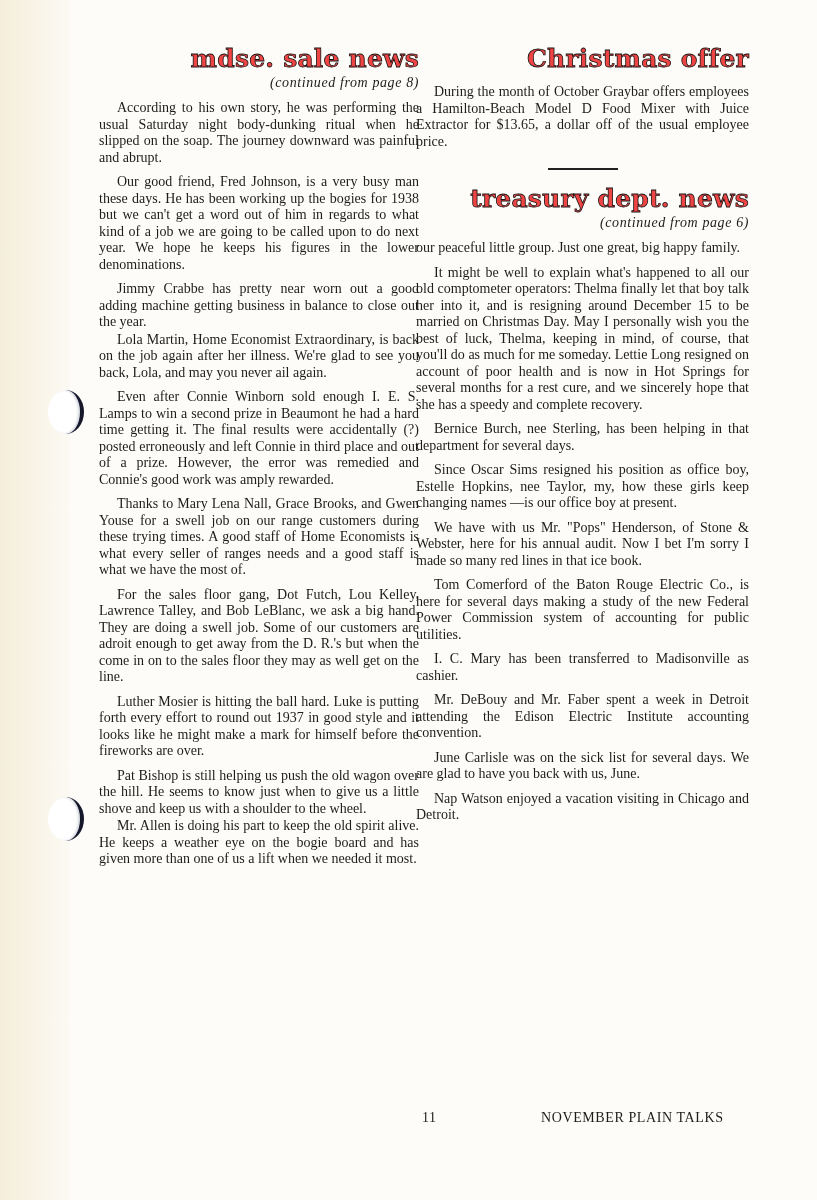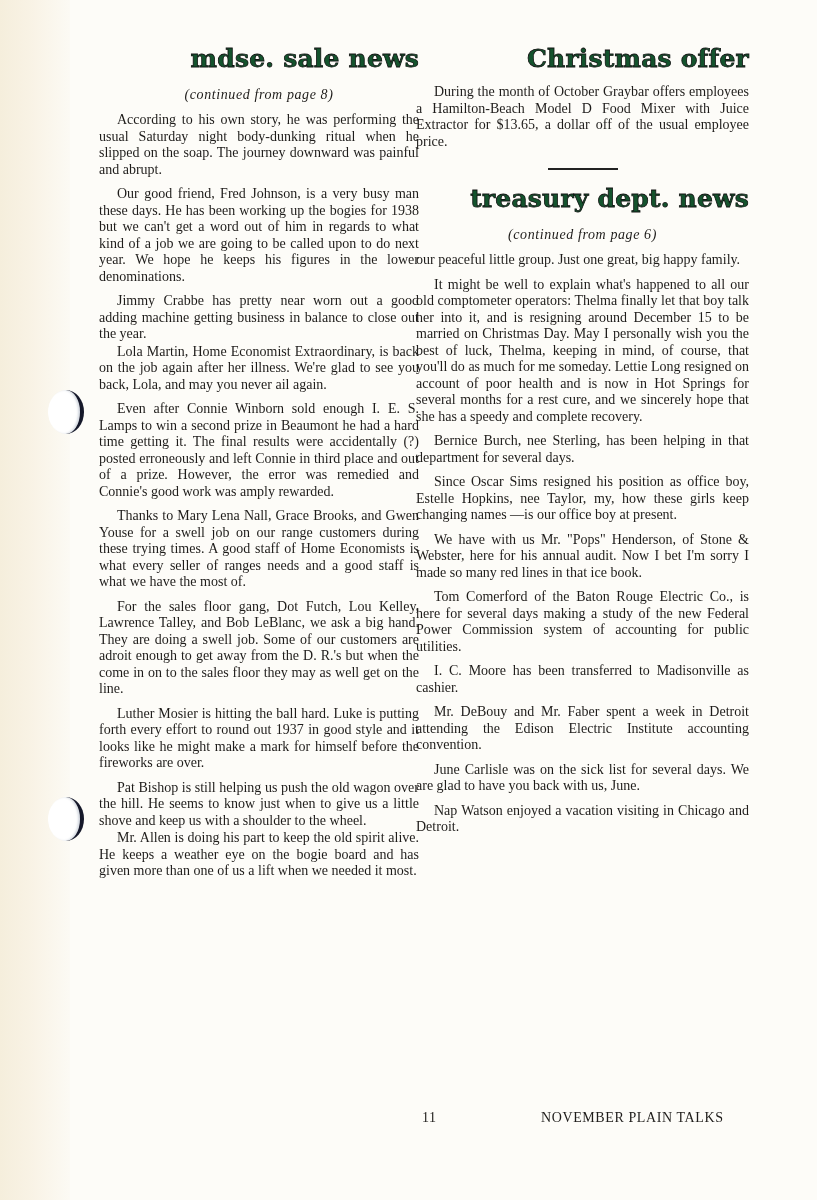--- a/index.html
+++ b/index.html
@@ -40,29 +40,29 @@
     .col-left { left: 99px; width: 320px; }
     .col-right { left: 416px; width: 333px; }
     h2.headline {
       font-family: "DejaVu Serif", serif;
       font-weight: 900;
       font-size: 25px;
       letter-spacing: 0.2px;
       text-align: right;
       margin: 0;
       line-height: 30px;
-      color: #14532d;
+      color: #ef4444;
       -webkit-text-stroke: 0.8px #111;
     }
     .cont {
-      text-align: center;
+      text-align: right;
       font-style: italic;
       font-size: 14px;
       letter-spacing: 0.6px;
-      margin: 12px 0 8px 0;
+      margin: 0 0 8px 0;
       line-height: 18px;
     }
     p {
       margin: 0 0 8px 0;
       font-size: 14px;
       line-height: 16.5px;
       text-align: justify;
       text-indent: 18px;
       hyphens: manual;
     }
@@ -113,21 +113,21 @@
   <div class="rule"></div>
   <section>
     <h2 class="headline">treasury dept. news</h2>
     <div class="cont">(continued from page 6)</div>
     <p class="noindent">our peaceful little group. Just one great, big happy family.</p>
     <p>It might be well to explain what's happened to all our old comptometer operators: Thelma finally let that boy talk her into it, and is resigning around December 15 to be married on Christmas Day. May I personally wish you the best of luck, Thelma, keeping in mind, of course, that you'll do as much for me someday. Lettie Long resigned on account of poor health and is now in Hot Springs for several months for a rest cure, and we sincerely hope that she has a speedy and complete recovery.</p>
     <p>Bernice Burch, nee Sterling, has been helping in that department for several days.</p>
     <p>Since Oscar Sims resigned his position as office boy, Estelle Hopkins, nee Taylor, my, how these girls keep changing names —is our office boy at present.</p>
     <p>We have with us Mr. "Pops" Henderson, of Stone &amp; Webster, here for his annual audit. Now I bet I'm sorry I made so many red lines in that ice book.</p>
     <p>Tom Comerford of the Baton Rouge Electric Co., is here for several days making a study of the new Federal Power Commission system of accounting for public utilities.</p>
-    <p>I. C. Moore has been transferred to Madisonville as cashier.</p>
+    <p>I. C. Mary has been transferred to Madisonville as cashier.</p>
     <p>Mr. DeBouy and Mr. Faber spent a week in Detroit attending the Edison Electric Institute accounting convention.</p>
     <p>June Carlisle was on the sick list for several days. We are glad to have you back with us, June.</p>
     <p>Nap Watson enjoyed a vacation visiting in Chicago and Detroit.</p>
   </section>
 </div>
 
 <div class="footer">
   <span class="pagenum">11</span>
   <span class="pub">NOVEMBER PLAIN TALKS</span>
 </div>

